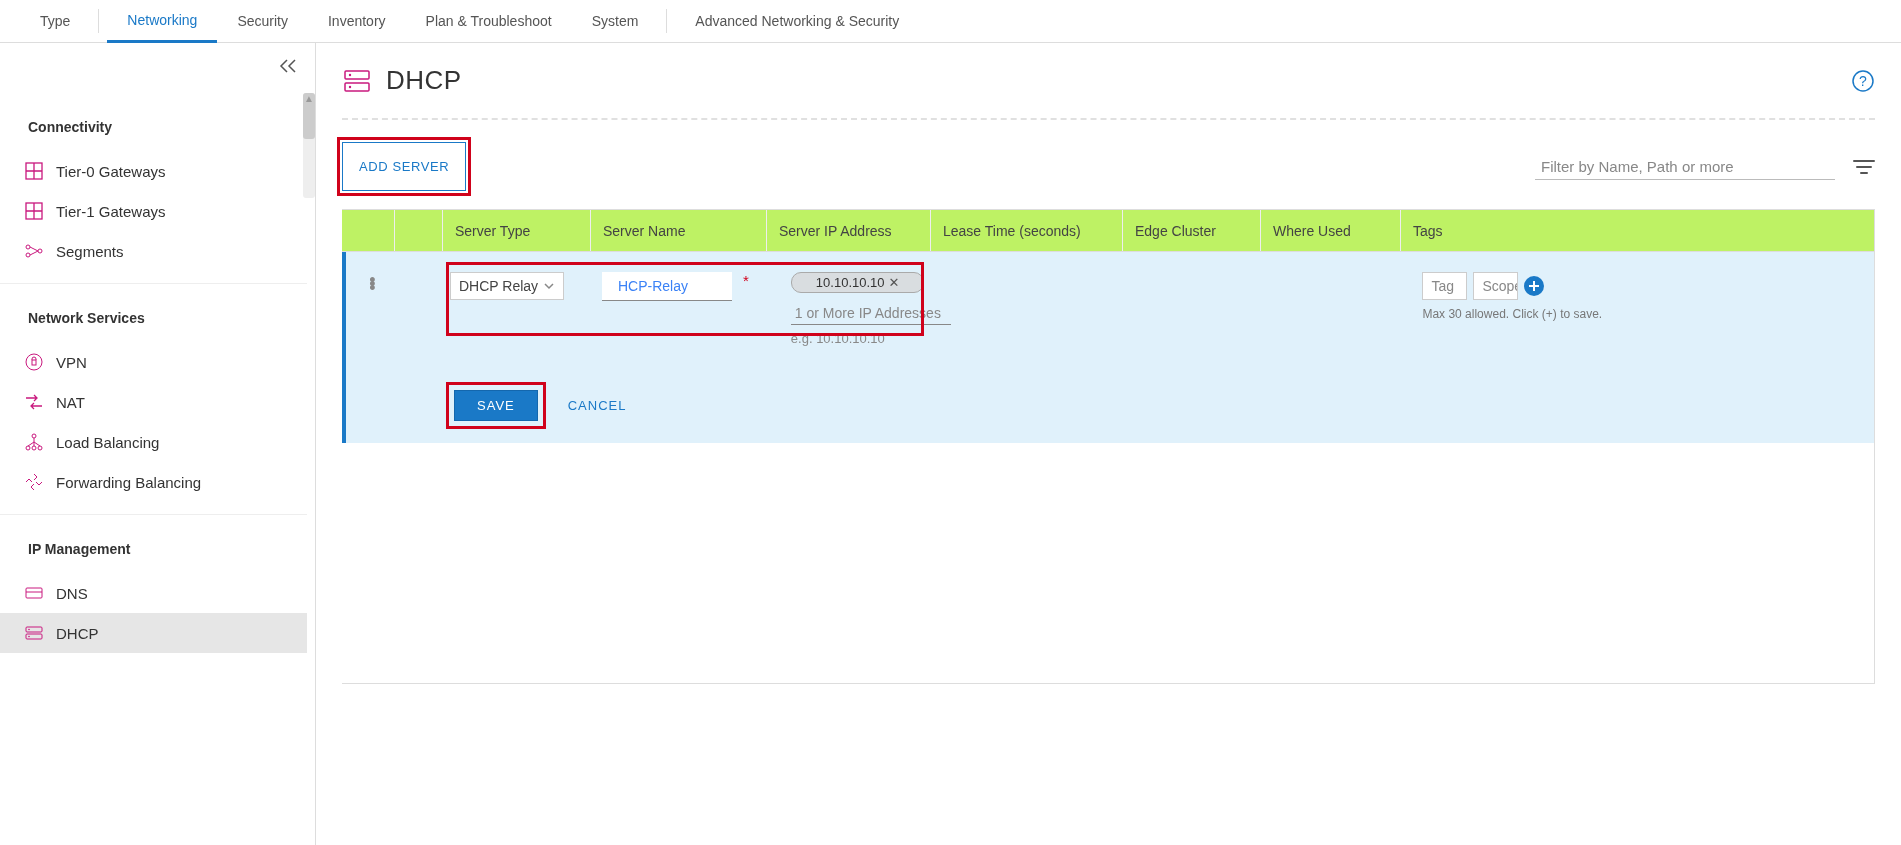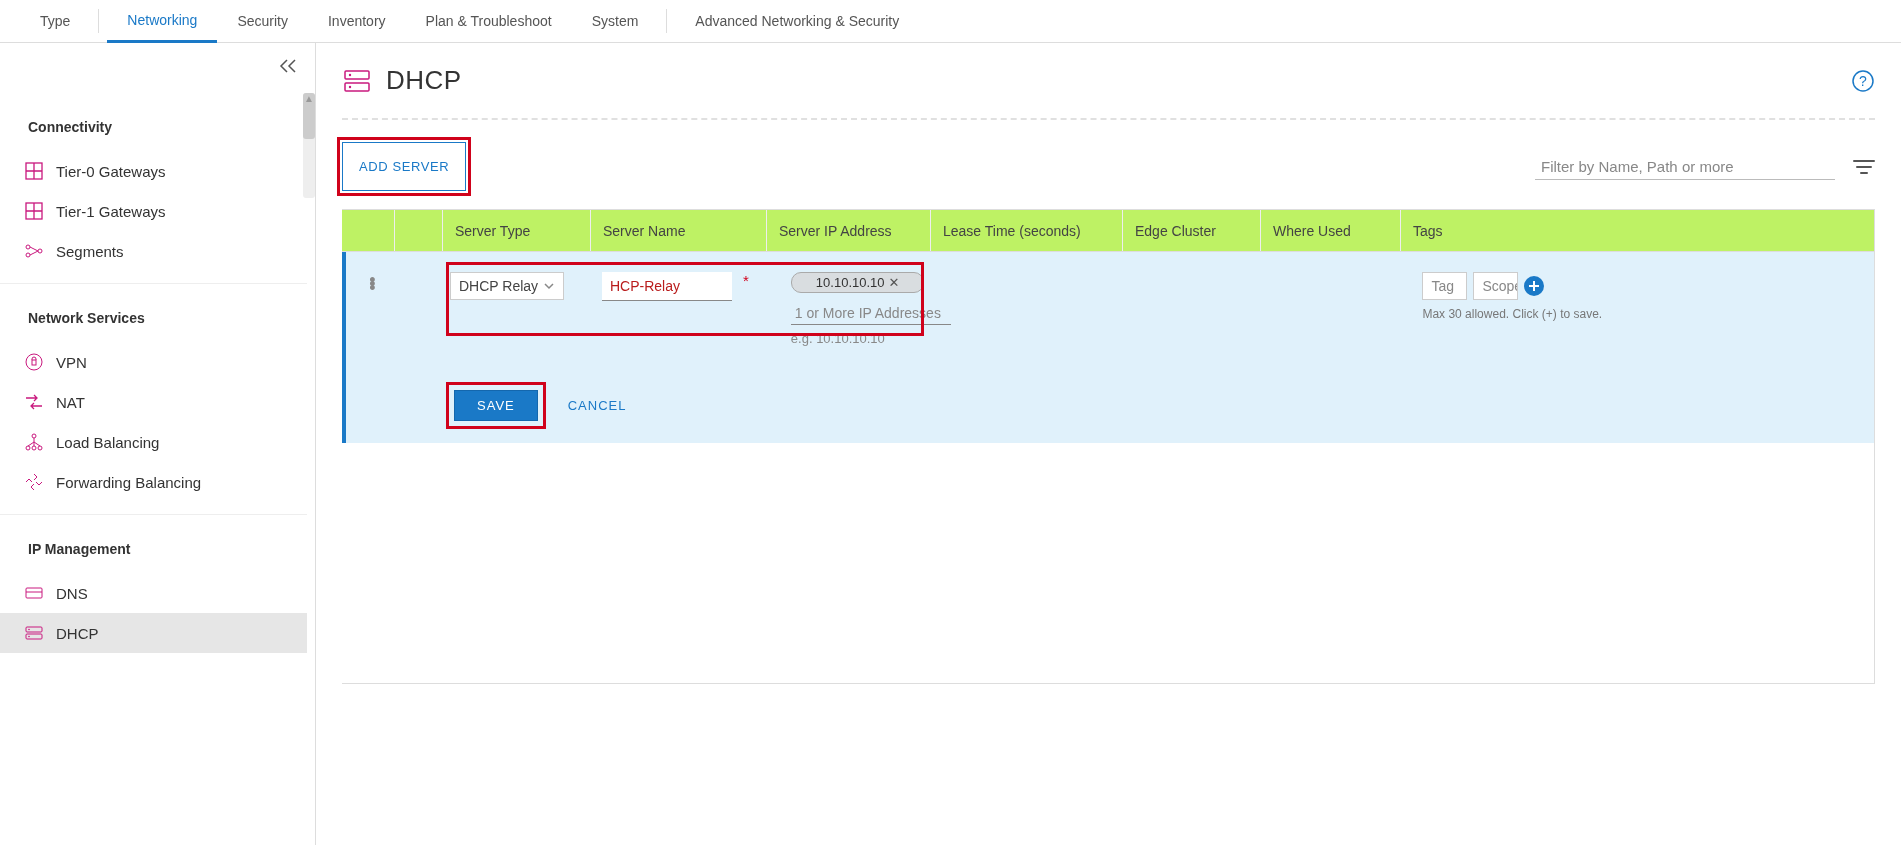--- a/index.html
+++ b/index.html
@@ -59,21 +59,21 @@
   .edit-row { background: #e0f1fb; border-left: 4px solid #1a79c7; padding: 20px 0 22px 0; }
   .edit-grid { display: flex; }
   .cell { padding: 0 12px; }
 
   .form-area { display: flex; gap: 3px; align-items: flex-start; position: relative; }
   .form-highlight-box { position: absolute; left: -4px; top: -10px; width: 478px; height: 74px; border: 3px solid #d0021b; pointer-events: none; }
 
   .dropdown { display: flex; align-items: center; justify-content: space-between; border: 1px solid #ccc; background: #fff; padding: 5px 8px; width: 114px; cursor: pointer; font-size: 14px; color: #444; overflow: hidden; white-space: nowrap; }
   .dropdown .chev { color: #888; margin-left: 4px; }
 
-  .text-input { border: none; border-bottom: 1px solid #888; background: #fff; padding: 6px 8px; width: 130px; font-size: 14px; color: #b91c1c; }
+  .text-input { border: none; border-bottom: 1px solid #888; background: #fff; padding: 6px 16px; width: 130px; font-size: 14px; color: #3b82f6; }
   .required-mark { color: #d0021b; margin-left: 8px; font-size: 15px; }
 
   .ip-area { width: 160px; }
   .ip-chip { display: inline-flex; align-items: center; border: 1px solid #aaa; background: #d9dde0; border-radius: 10px; padding: 2px 24px; font-size: 13px; color: #333; }
   .ip-chip .x { margin-left: 4px; cursor: pointer; color: #555; }
   .ip-placeholder { border-bottom: 1px solid #888; color: #888; font-size: 14px; padding: 6px 4px 3px 4px; margin-top: 6px; overflow: hidden; white-space: nowrap; }
   .ip-hint { color: #888; font-size: 13px; margin-top: 6px; }
 
   .tag-inputs { display: flex; gap: 6px; align-items: center; }
   .tag-box { border: 1px solid #ccc; background: #fff; padding: 5px 8px; width: 45px; font-size: 14px; color: #888; overflow: hidden; }

